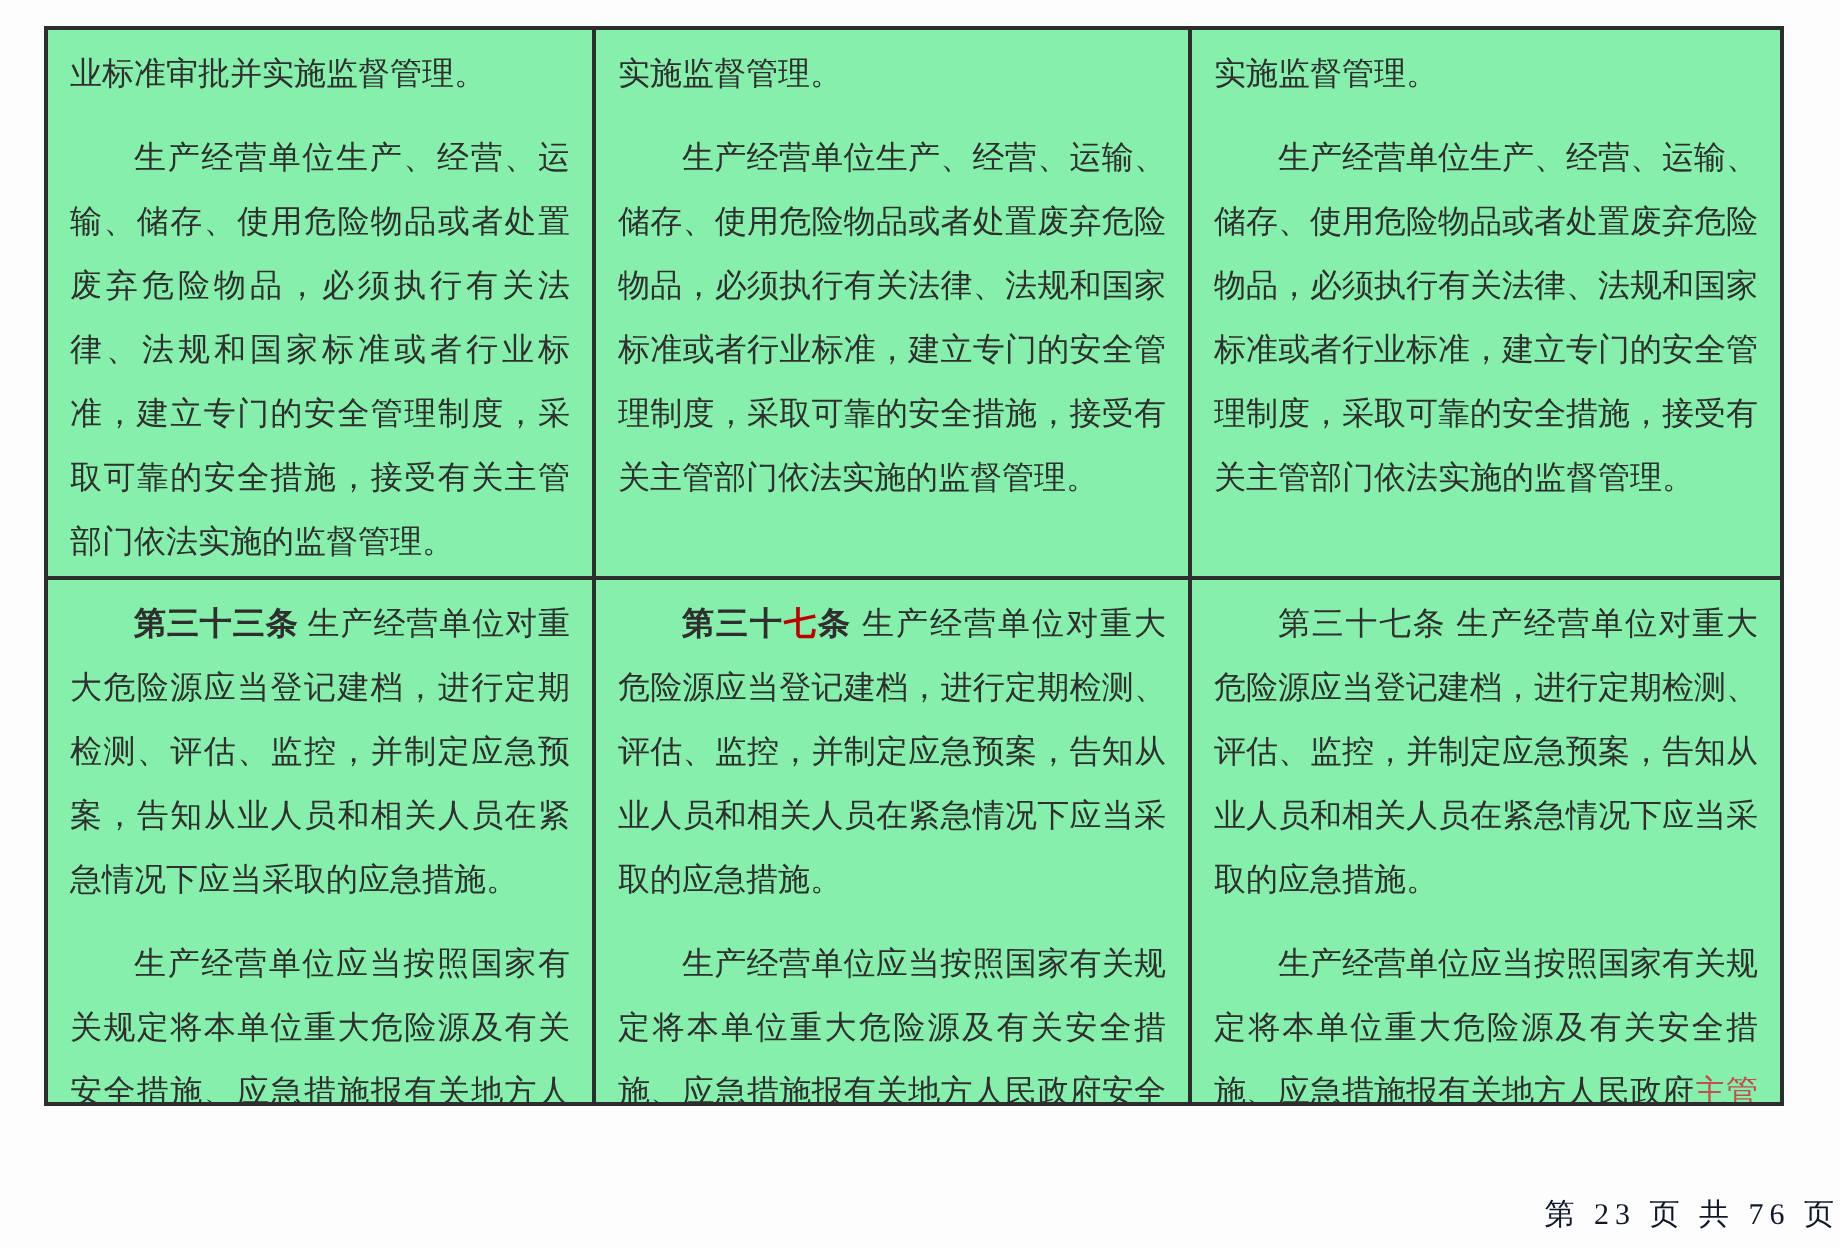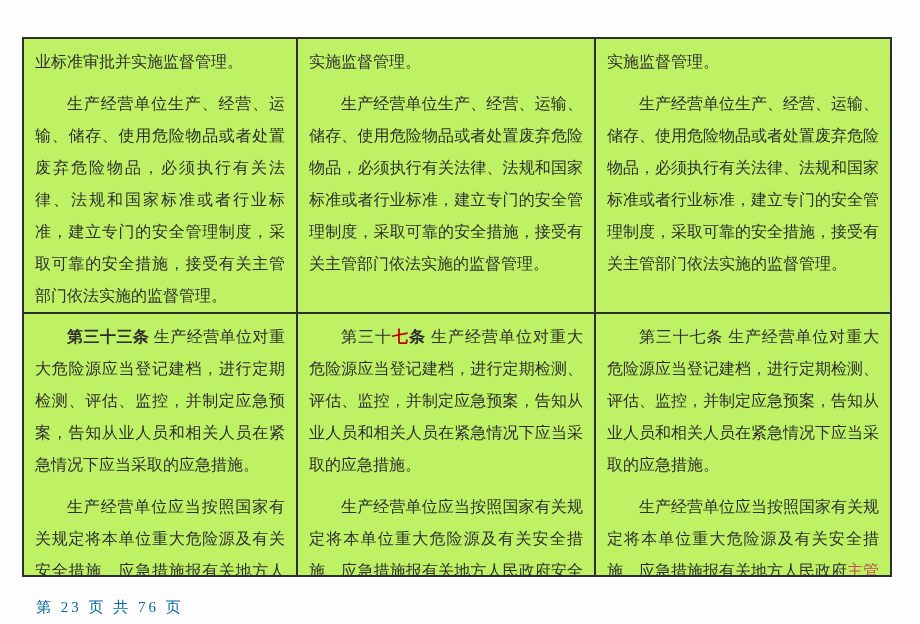--- a/index.html
+++ b/index.html
@@ -20,46 +20,44 @@
     position: absolute;
     left: 22px;
     top: 13px;
     width: 870px;
     height: 540px;
     box-sizing: border-box;
     border: 2px solid var(--border-color, #2e2e2e);
     display: grid;
     grid-template-columns: 272px 298px 1fr;
     grid-template-rows: 273px 1fr;
-    background: #bef264;
-    margin-top: 24px;
+    background: #86efac;
   }
   .cell {
     box-sizing: border-box;
     overflow: hidden;
     padding: 7px 11px 0 11px;
     color: var(--text-color, #2f2f2f);
     font-size: 16px;
     line-height: 32px;
     text-align: justify;
   }
   .cell.c1, .cell.c2 { border-left: 2px solid var(--border-color, #2e2e2e); }
   .cell.r1 { border-top: 2px solid var(--border-color, #2e2e2e); }
   .para { margin: 0 0 10px 0; }
   .para.indent { text-indent: 2em; }
   .footer {
     position: absolute;
     left: 0;
     right: 0;
     top: 598px;
-    text-align: left;
+    text-align: right;
     font-size: 15px;
     letter-spacing: 3px;
-    color: #0369a1;
-    padding-left: 36px;
+    color: #0f172a;
   }
 </style>
 </head>
 <body>
 
 <div class="page">
   <div class="doc-table">
     <div class="cell r0 c0">
         <p class="para"><span>业标准审批并实施监督管理。</span></p>
         <p class="para indent"><span>生产经营单位生产、经营、运输、储存、使用危险物品或者处置废弃危险物品，必须执行有关法律、法规和国家标准或者行业标准，建立专门的安全管理制度，采取可靠的安全措施，接受有关主管部门依法实施的监督管理。</span></p>
@@ -70,21 +68,21 @@
       </div>
     <div class="cell r0 c2">
         <p class="para"><span>实施监督管理。</span></p>
         <p class="para indent"><span>生产经营单位生产、经营、运输、储存、使用危险物品或者处置废弃危险物品，必须执行有关法律、法规和国家标准或者行业标准，建立专门的安全管理制度，采取可靠的安全措施，接受有关主管部门依法实施的监督管理。</span></p>
       </div>
     <div class="cell r1 c0">
         <p class="para indent"><span style="font-weight: bold;">第三十三条</span><span> 生产经营单位对重大危险源应当登记建档，进行定期检测、评估、监控，并制定应急预案，告知从业人员和相关人员在紧急情况下应当采取的应急措施。</span></p>
         <p class="para indent"><span>生产经营单位应当按照国家有关规定将本单位重大危险源及有关安全措施、应急措施报有关地方人民</span></p>
       </div>
     <div class="cell r1 c1">
-        <p class="para indent"><span style="font-weight: normal;">第三十</span><span style="font-weight: bold; color: rgb(192, 0, 0);">七</span><span style="font-weight: bold;">条</span><span> 生产经营单位对重大危险源应当登记建档，进行定期检测、评估、监控，并制定应急预案，告知从业人员和相关人员在紧急情况下应当采取的应急措施。</span></p>
+        <p class="para indent"><span style="font-weight: bold;">第三十</span><span style="font-weight: bold; color: rgb(192, 0, 0);">七</span><span style="font-weight: bold;">条</span><span> 生产经营单位对重大危险源应当登记建档，进行定期检测、评估、监控，并制定应急预案，告知从业人员和相关人员在紧急情况下应当采取的应急措施。</span></p>
         <p class="para indent"><span>生产经营单位应当按照国家有关规定将本单位重大危险源及有关安全措施、应急措施报有关地方人民政府安全生产</span></p>
       </div>
     <div class="cell r1 c2">
         <p class="para indent"><span style="font-weight: normal;">第三十七条</span><span> 生产经营单位对重大危险源应当登记建档，进行定期检测、评估、监控，并制定应急预案，告知从业人员和相关人员在紧急情况下应当采取的应急措施。</span></p>
         <p class="para indent"><span>生产经营单位应当按照国家有关规定将本单位重大危险源及有关安全措施、应急措施报有关地方人民政府</span><span style="color: rgb(192, 80, 77);">主管的负</span></p>
       </div>
   </div>
   <div class="footer">第 23 页 共 76 页</div>
 </div>
 

